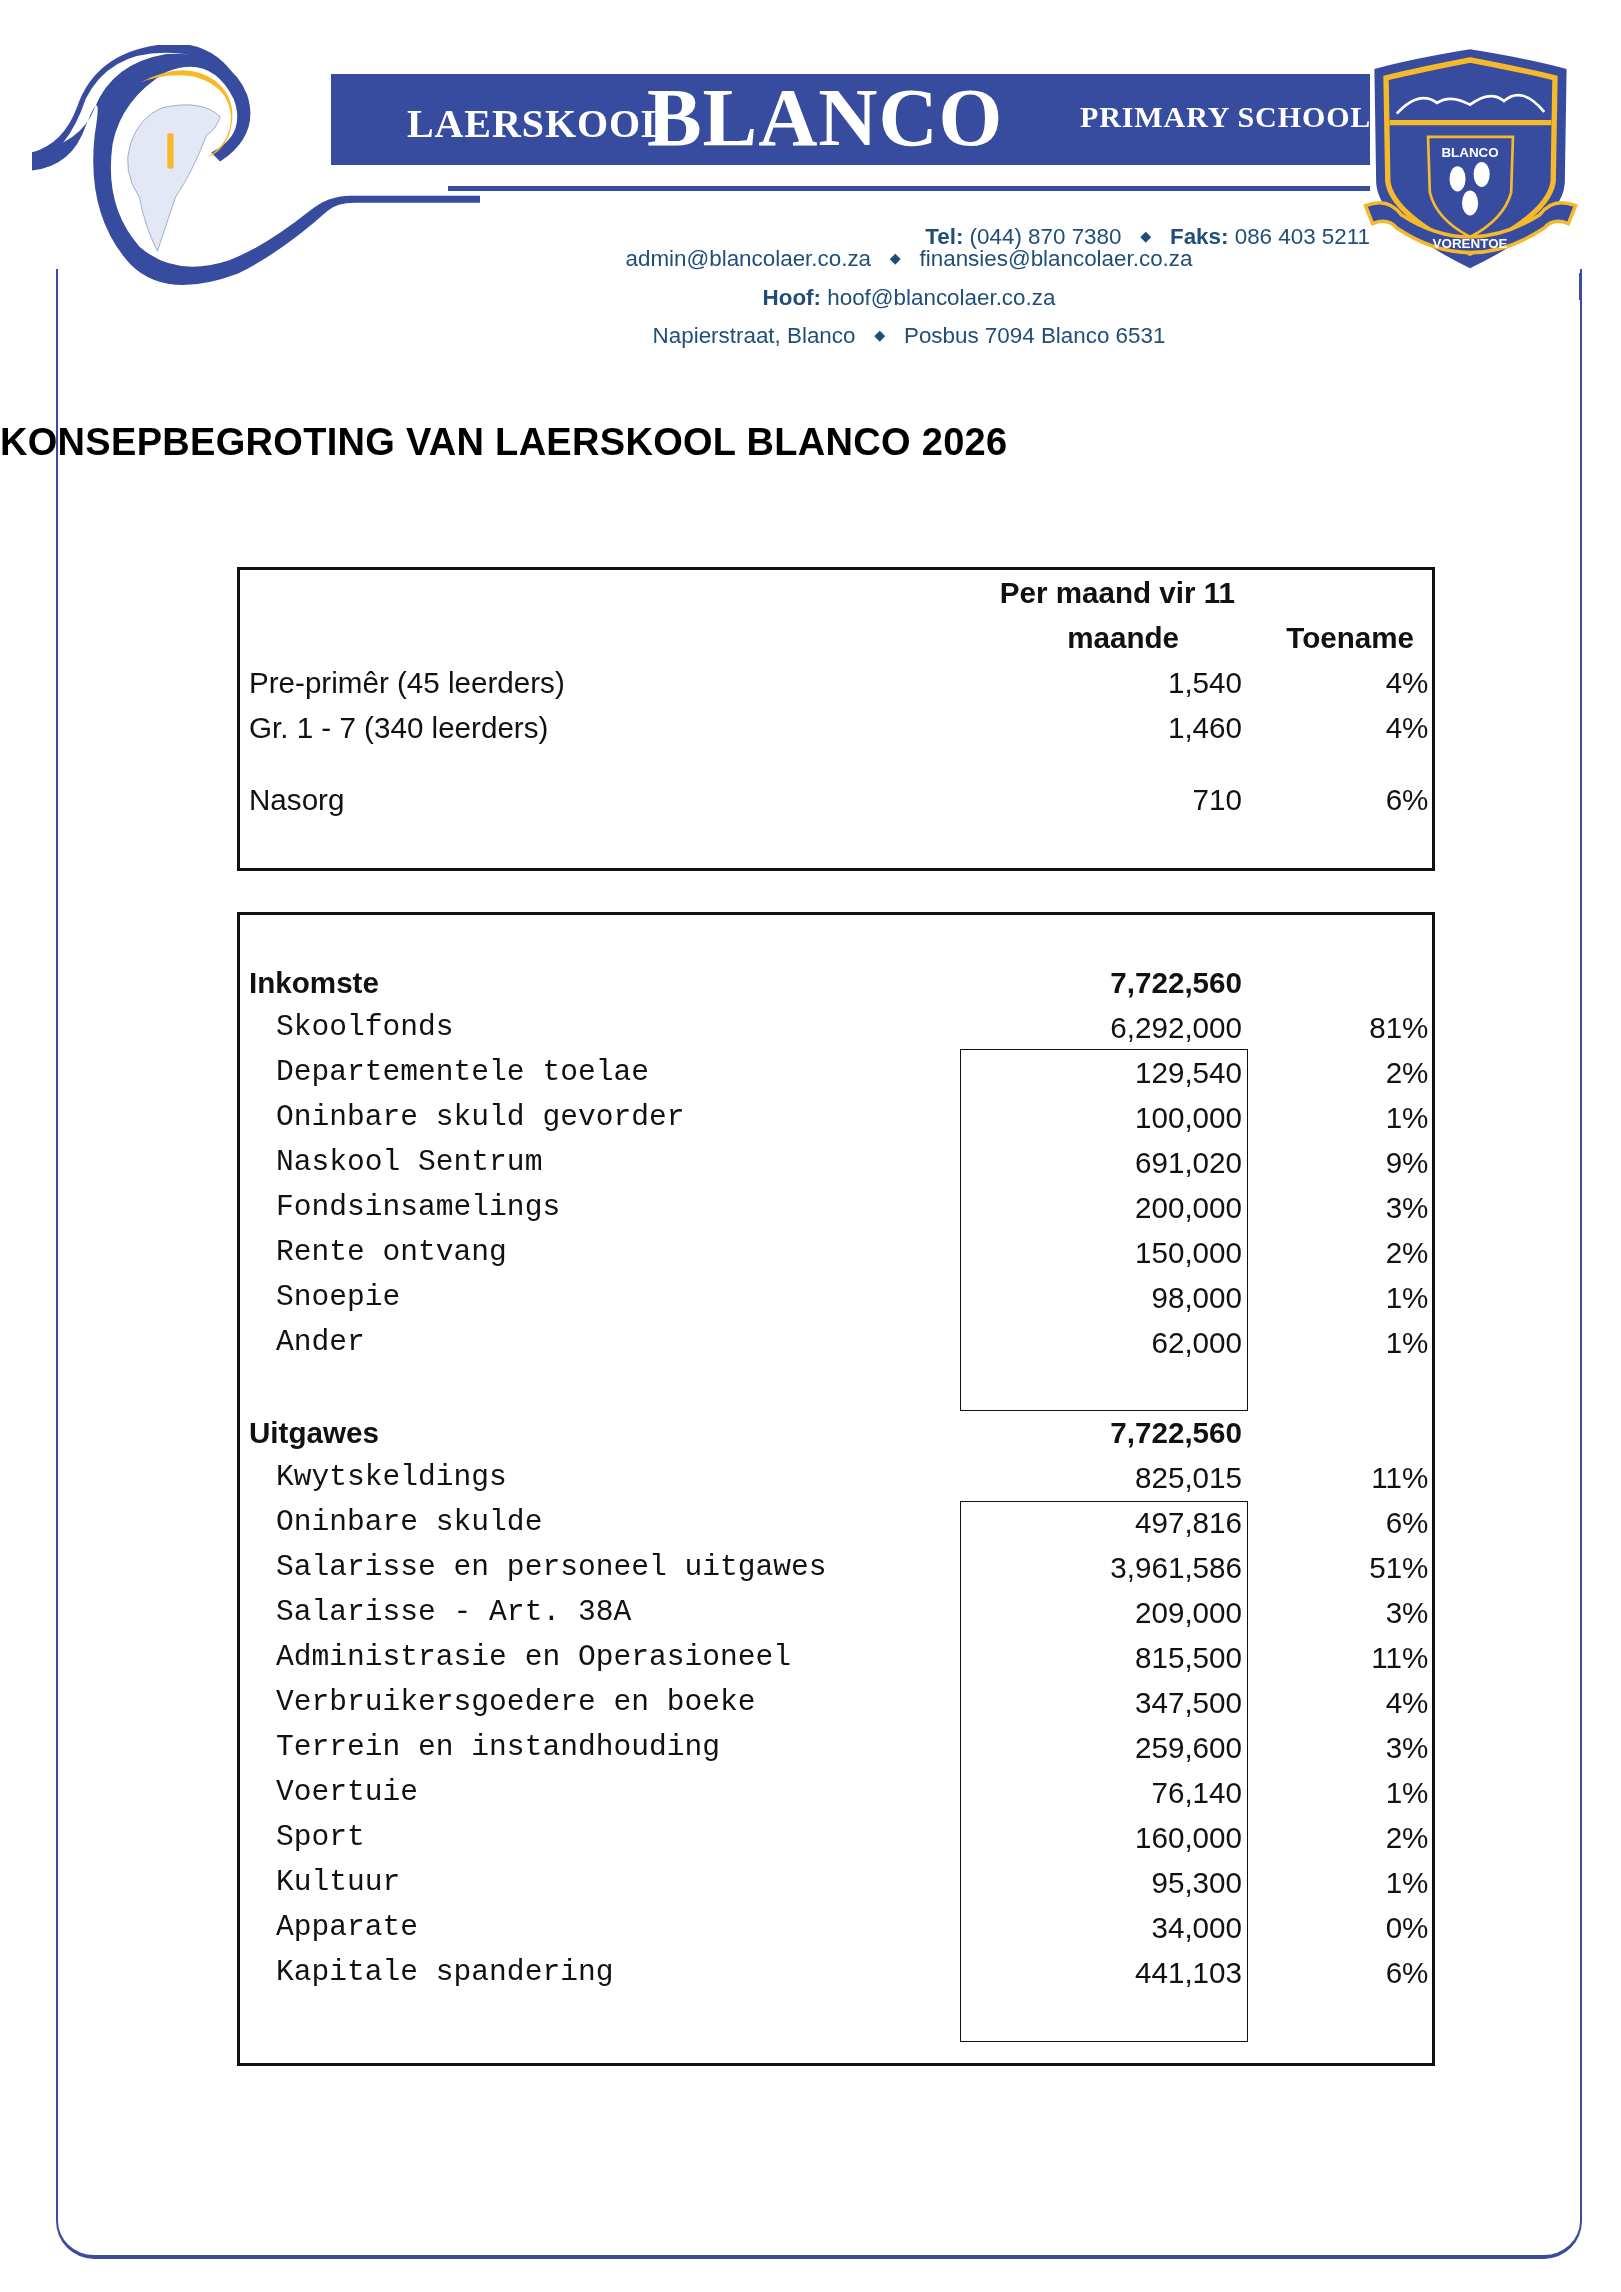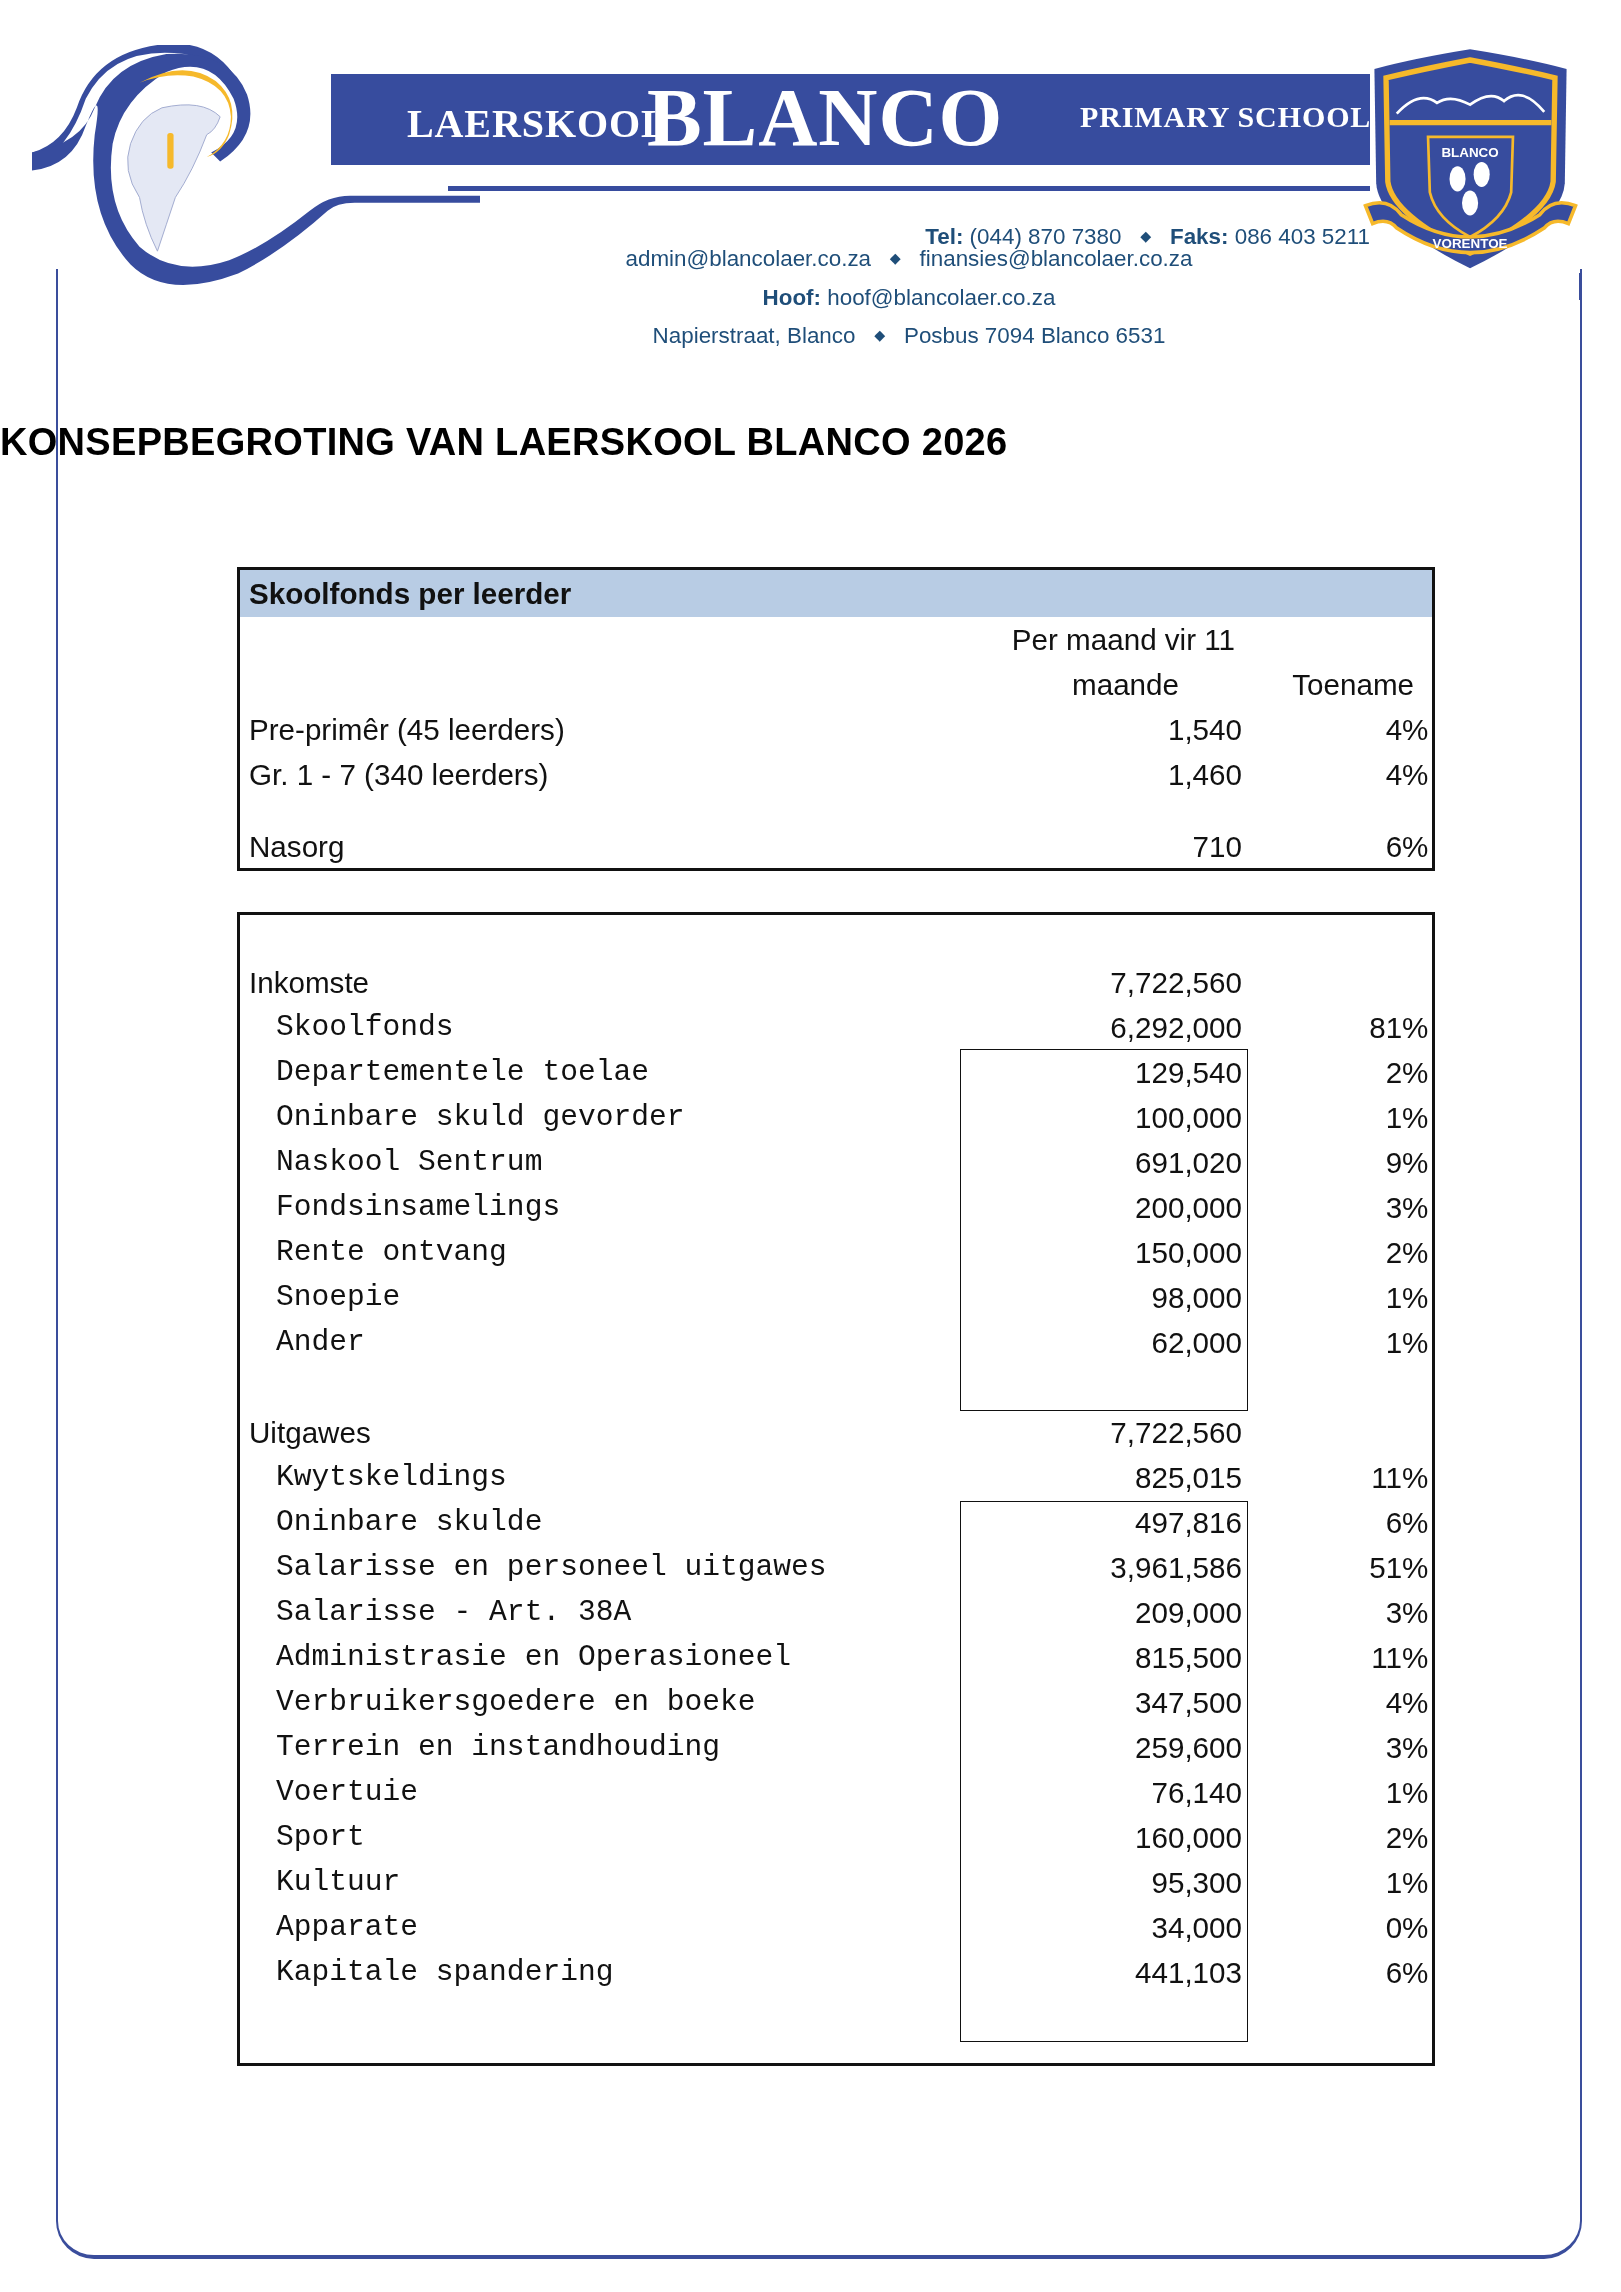--- a/index.html
+++ b/index.html
@@ -19,21 +19,21 @@
   .contact .sep { font-size:14.3px; margin:0 12.5px; position:relative; top:-2.7px; }
   .c1 { top:224px;text-align:right; } .c2 { top:246px; } .c3 { top:285px; } .c4 { top:323px; }
   .doc-title { position:absolute; left:0; width:1621px; top:421px; font-weight:bold; font-size:38px; color:#000; letter-spacing:0.3px; }
   .tbl { position:absolute; left:237px; width:1198px; border:3.6px solid #111; box-sizing:border-box; font-size:29.6px; color:#111; }
   .tbl-head { background:#b8cce4; height:47px; line-height:47px; padding-left:9px; font-weight:bold; }
   .row { position:relative; height:45px; line-height:45px; }
   .row .lbl { position:absolute; left:9px; white-space:nowrap; }
   .row .lbl.ind { left:36px;font-family:Liberation Mono, monospace; }
   .row .v1 { position:absolute; right:190px; text-align:right; white-space:nowrap; }
   .row .v2 { position:absolute; right:3.6px; text-align:right; white-space:nowrap; }
-  .bold { font-weight:normal; }
+  .bold { font-weight:bold; }
   .t1 { top:567px; height:304px; }
   .t2 { top:912px; height:1154px; }
   .valbox { position:absolute; border:1.8px solid #111; box-sizing:border-box; }
 </style>
 </head>
 <body>
 
 <div class="page-frame"></div>
 <div class="right-frame-top"></div>
 
@@ -83,21 +83,20 @@
 </div>
 <div class="contact c4">
   <span>Napierstraat, Blanco</span>
   <span class="sep">◆</span>
   <span>Posbus 7094 Blanco 6531</span>
 </div>
 
 <div class="doc-title">KONSEPBEGROTING VAN LAERSKOOL BLANCO 2026</div>
 
 <div class="tbl t1">
-  <div class="tbl-head">Skoolfonds per leerder</div>
   <div class="row bold">
     <span class="v1" style="right:197px;">Per maand vir 11</span>
   </div>
   <div class="row bold">
     <span class="v1" style="right:253px;">maande</span>
     <span class="v2" style="right:18px;">Toename</span>
   </div>
   <div class="row">
     <span class="lbl">Pre-primêr (45 leerders)</span>
     <span class="v1">1,540</span>

